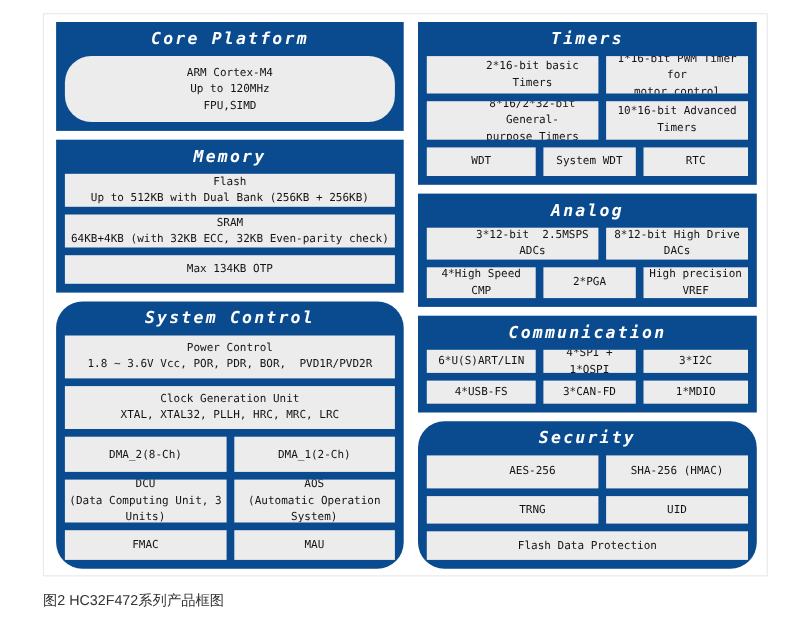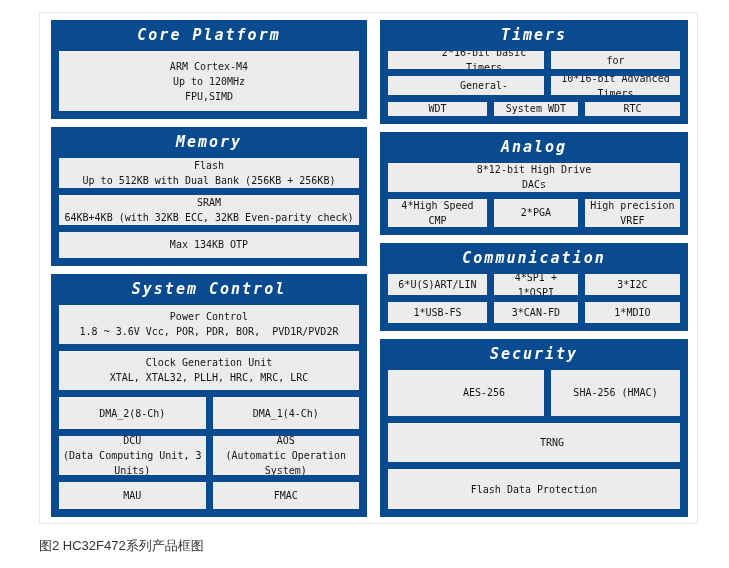--- a/index.html
+++ b/index.html
@@ -73,21 +73,21 @@
     overflow: hidden;
   }
 
   .row {
     display: flex;
     gap: 7px;
     min-height: 0;
   }
   .row > .block { flex: 1; }
 
-  .grow   { flex: 1; }
+  .grow   { flex: 1; border-radius: 24px; }
   .f100   { flex: 1; }
   .f115   { flex: 1.15; }
   .f120   { flex: 1.2; }
   .f130   { flex: 1.3; }
   .f145   { flex: 1.45; }
 
   
   .row > .cw-a { flex: 1.2; }
   .row > .cw-b { flex: 1; }
   .row > .cw-c { flex: 1.15; }
@@ -130,41 +130,41 @@
       </section>
 
       <section class="section grow">
         <div class="section-title">System Control</div>
         <div class="block f130">Power Control
 1.8 ~ 3.6V Vcc, POR, PDR, BOR,  PVD1R/PVD2R</div>
         <div class="block f130">Clock Generation Unit
 XTAL, XTAL32, PLLH, HRC, MRC, LRC</div>
         <div class="row f120">
           <div class="block">DMA_2(8-Ch)</div>
-          <div class="block">DMA_1(4-Ch)</div>
+          <div class="block">DMA_1(2-Ch)</div>
         </div>
         <div class="row f145">
           <div class="block">DCU
 (Data Computing Unit, 3
 Units)</div>
           <div class="block">AOS
 (Automatic Operation
 System)</div>
         </div>
         <div class="row f100">
+          <div class="block">FMAC</div>
           <div class="block">MAU</div>
-          <div class="block">FMAC</div>
         </div>
       </section>
 
     </div>
 
     <div class="col col-right">
 
-      <section class="section" style="height:104px">
+      <section class="section" style="height:148px">
         <div class="section-title">Timers</div>
         <div class="row f130">
           <div class="block cw-l">2*16-bit basic Timers</div>
           <div class="block cw-r">1*16-bit PWM Timer for
 motor control</div>
         </div>
         <div class="row f130">
           <div class="block cw-l">8*16/2*32-bit General-
 purpose Timers</div>
           <div class="block cw-r">10*16-bit Advanced
@@ -173,53 +173,55 @@
         <div class="row f100">
           <div class="block cw-a">WDT</div>
           <div class="block cw-b">System WDT</div>
           <div class="block cw-c">RTC</div>
         </div>
       </section>
 
       <section class="section" style="height:103px">
         <div class="section-title">Analog</div>
         <div class="row f100">
+          <div class="block cw-l">3*12-bit  2.5MSPS ADCs</div>
           <div class="block cw-r">8*12-bit High Drive
 DACs</div>
         </div>
         <div class="row f100">
           <div class="block cw-a">4*High Speed CMP</div>
           <div class="block cw-b">2*PGA</div>
           <div class="block cw-c">High precision
 VREF</div>
         </div>
       </section>
 
       <section class="section" style="height:88px">
         <div class="section-title">Communication</div>
         <div class="row f100">
           <div class="block cw-a">6*U(S)ART/LIN</div>
           <div class="block cw-b">4*SPI + 1*QSPI</div>
           <div class="block cw-c">3*I2C</div>
         </div>
         <div class="row f100">
-          <div class="block cw-a">1*USB-FS</div>
+          <div class="block cw-a">4*USB-FS</div>
           <div class="block cw-b">3*CAN-FD</div>
           <div class="block cw-c">1*MDIO</div>
         </div>
       </section>
 
       <section class="section grow">
         <div class="section-title">Security</div>
         <div class="row f115">
           <div class="block cw-l">AES-256</div>
           <div class="block cw-r">SHA-256 (HMAC)</div>
         </div>
         <div class="row f100">
           <div class="block cw-l">TRNG</div>
+          <div class="block cw-r">UID</div>
         </div>
         <div class="row f100">
           <div class="block">Flash Data Protection</div>
         </div>
       </section>
 
     </div>
   </div>
 
   <div class="caption">图2 HC32F472系列产品框图</div>

